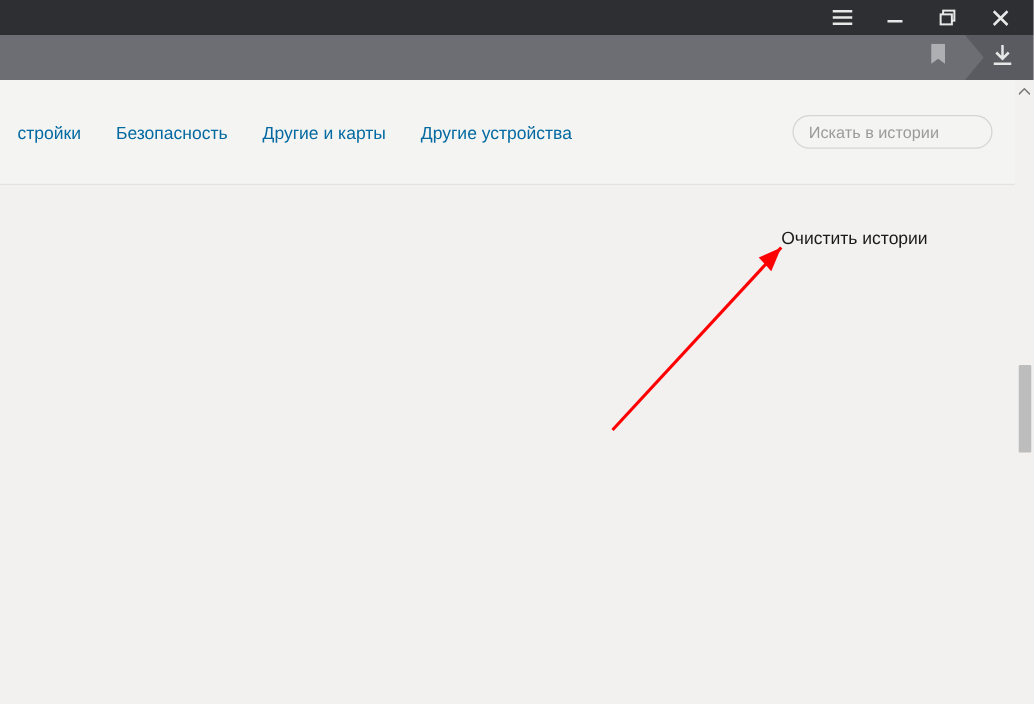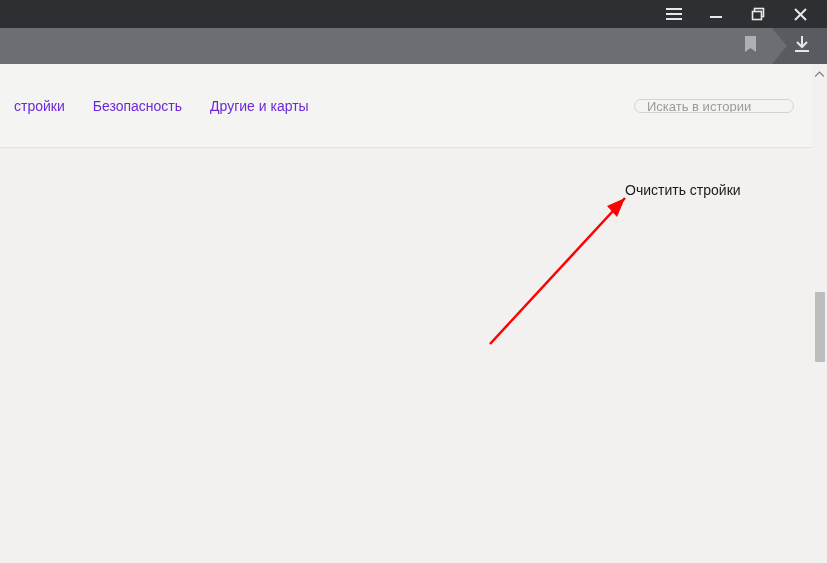--- a/index.html
+++ b/index.html
@@ -125,29 +125,29 @@
     display: flex;
     align-items: center;
     padding-right: 18px;
   }
   .tabs {
     display: flex;
     gap: 28px;
     padding-left: 0;
     margin-left: 14px;
     font-size: 14px;
-    color: #6d28d9;
+    color: #0369a1;
   }
   .tab { white-space: nowrap; cursor: default; }
   .search-wrap {
     margin-left: auto;
   }
   .search {
     width: 160px;
-    height: 14px;
+    height: 27px;
     border: 1px solid #d4d4d4;
     border-radius: 14px;
     background: #f4f4f3;
     padding: 0 12px;
     font-size: 13px;
     color: #c2410c;
     outline: none;
   }
   .search::placeholder { color: #9b9b9b; }
 
@@ -235,26 +235,27 @@
   <div class="scroll-thumb"></div>
 </div>
 
 <div class="content">
 
   <div class="tabs-row">
     <div class="tabs">
       <span class="tab">стройки</span>
       <span class="tab">Безопасность</span>
       <span class="tab">Другие и карты</span>
+      <span class="tab">Другие устройства</span>
     </div>
     <div class="search-wrap">
       <input class="search" type="text" placeholder="Искать в истории" style="">
     </div>
   </div>
 
-  <span class="clear-link">Очистить стройки</span>
+  <span class="clear-link">Очистить истории</span>
 
   <svg class="arrow-anno" width="170" height="180" viewBox="0 0 170 180">
     <line x1="10" y1="160" x2="145" y2="14" stroke="#ff0000" stroke-width="2.5"></line>
     <polygon points="145,14 127,22 137,33" fill="#ff0000"></polygon>
   </svg>
 
 </div>
 
 </body></html>

